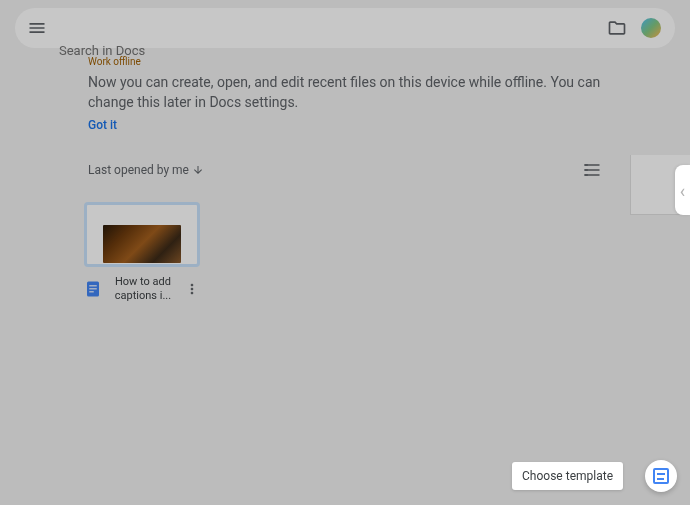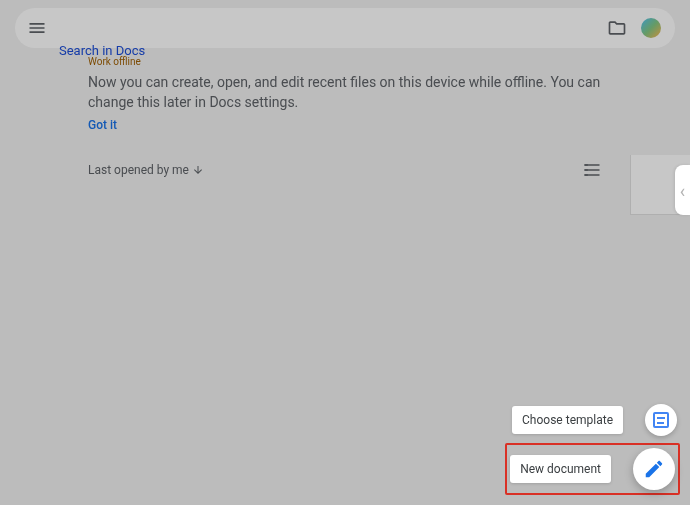--- a/index.html
+++ b/index.html
@@ -37,21 +37,21 @@
       top: 8px;
     }
     .menu-icon {
       color: #5f6368;
       display: flex;
       align-items: center;
     }
     .search-text {
       flex: 1;
       padding-left: 12px;
-      color: #1d4ed8;
+      color: #737373;
       font-size: 13px;
       margin-top: 45px;
     }
     .folder-icon {
       color: #5f6368;
       margin-right: 12px;
       display: flex;
       align-items: center;
     }
     .avatar {
@@ -272,38 +272,49 @@
         </svg>
     </div>
     <span class="list-icon">
       <svg width="20" height="20" viewBox="0 0 24 24">
           <path fill="currentColor" d="M3 5h18v2H3zm0 6h18v2H3zm0 6h18v2H3z"></path>
           <path fill="currentColor" d="M3 5h4v2H3zm0 6h4v2H3zm0 6h4v2H3z"></path>
         </svg>
     </span>
   </div>
 
+  <div class="doc-card">
+    <div class="thumb">
+      <div class="thumb-img"></div>
+    </div>
+    <div class="doc-row">
+      <svg class="docs-icon" viewBox="0 0 24 24">
+        <rect x="4" y="2" width="16" height="20" rx="2" fill="#4285f4"></rect>
+        <rect x="7" y="7" width="10" height="1.5" fill="#fff"></rect>
+        <rect x="7" y="11" width="10" height="1.5" fill="#fff"></rect>
+        <rect x="7" y="15" width="6" height="1.5" fill="#fff"></rect>
+      </svg>
+      <div class="doc-title">How to add captions i...</div>
+      <span class="more-icon">
+        <svg width="16" height="16" viewBox="0 0 24 24">
+            <path fill="currentColor" d="M12 8c1.1 0 2-.9 2-2s-.9-2-2-2-2 .9-2 2 .9 2 2 2zm0 2c-1.1 0-2 .9-2 2s.9 2 2 2 2-.9 2-2-.9-2-2-2zm0 6c-1.1 0-2 .9-2 2s.9 2 2 2 2-.9 2-2-.9-2-2-2z"></path>
+          </svg>
+      </span>
+    </div>
+  </div>
 </div>
 
 <div class="side-thumb"></div>
 
 <div class="dim-overlay"></div>
 
 <div class="side-tab">
   <span>‹</span>
 </div>
 
 <div class="fab-group">
   <div class="fab-row">
     <div class="fab-label">Choose template</div>
     <div class="fab-small">
       <div class="template-icon"></div>
     </div>
   </div>
-  <div class="fab-row highlighted">
-    <div class="fab-label">New document</div>
-    <div class="fab-large">
-      <svg width="22" height="22" viewBox="0 0 24 24">
-        <path fill="#1a73e8" d="M3 17.25V21h3.75L17.81 9.94l-3.75-3.75L3 17.25zM20.71 7.04c.39-.39.39-1.02 0-1.41l-2.34-2.34c-.39-.39-1.02-.39-1.41 0l-1.83 1.83 3.75 3.75 1.83-1.83z"></path>
-      </svg>
-    </div>
-  </div>
 </div>
 
 </body></html>

